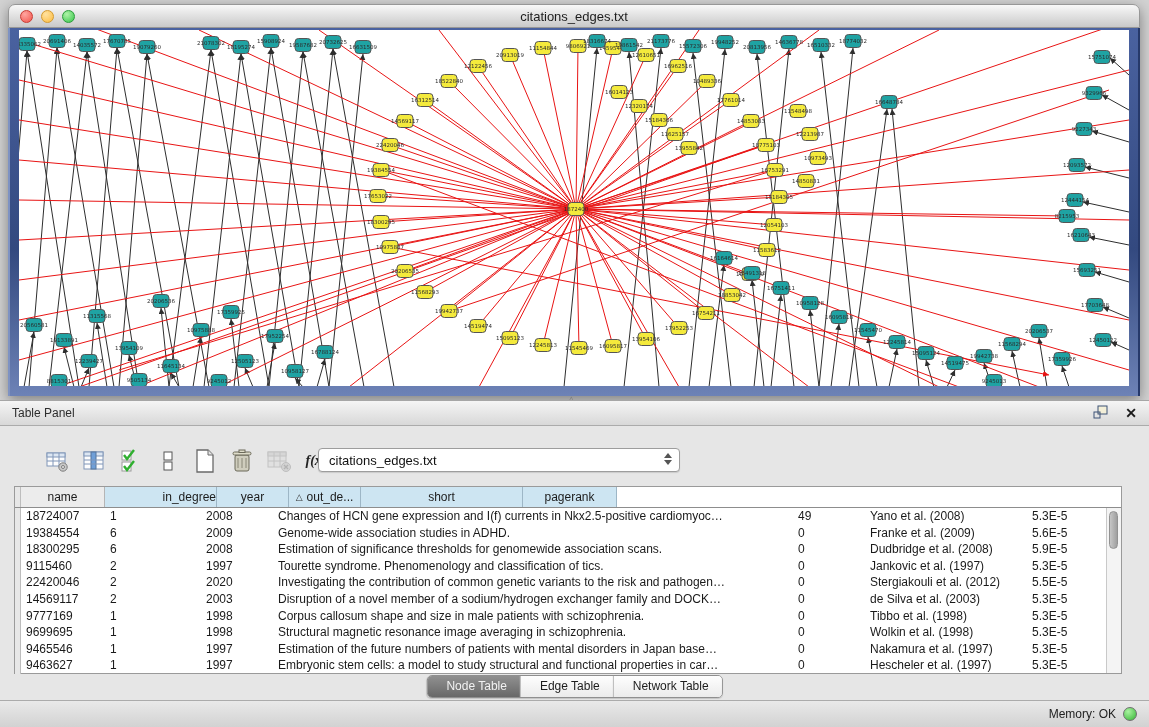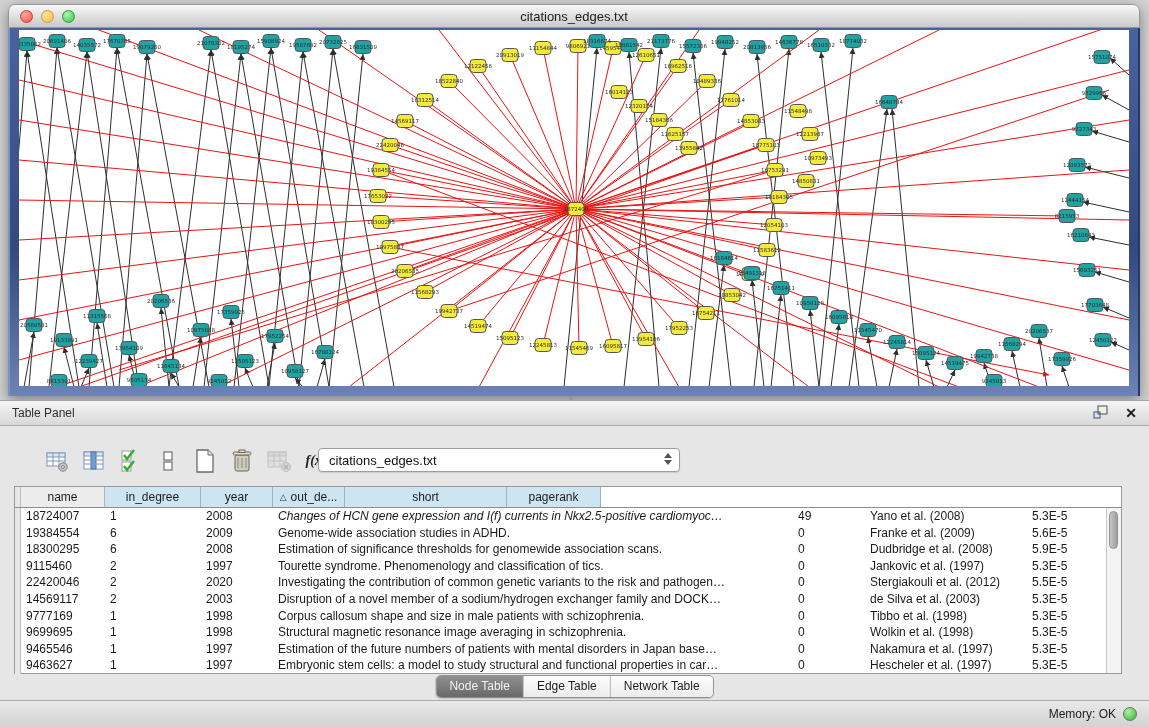--- a/index.html
+++ b/index.html
@@ -62,21 +62,21 @@
   .td.gutter, .th.gutter { padding:0; }
   .gutter { width:6px; background:#e7e7e7; border-right:1px solid #bdbdbd; }
   .vscroll { position:absolute; right:0; top:21px; bottom:0; width:15px; background:#f4f4f4; border-left:1px solid #c9c9c9; }
   .vthumb { position:absolute; left:2px; top:3px; width:9px; height:38px; border-radius:5px;
             background:linear-gradient(90deg,#c6c6c6,#9f9f9f); border:1px solid #929292; cursor:pointer; }
 
   
   .tabs { position:absolute; left:50%; top:274px; transform:translateX(-50%); display:flex;
           border:1px solid #8f8f8f; border-radius:5px; overflow:hidden; font-size:12px;
           box-shadow:0 1px 1px rgba(0,0,0,.15); }
-  .tab { padding:3px 13px 4px 13px; background:linear-gradient(#fefefe,#ebebeb);
+  .tab { padding:3px 13px 4px 19px; background:linear-gradient(#fefefe,#ebebeb);
          border-right:1px solid #b7b7b7; color:#1d1d1d; cursor:pointer; white-space:nowrap; }
   .tab:last-child { border-right:none; }
   .tab.active { background:linear-gradient(#909090,#686868); color:#f2f2f2; }
 
   
   .statusbar { position:absolute; left:0; top:700px; width:1149px; height:27px;
                background:linear-gradient(#e9e9e9,#d2d2d2); border-top:1px solid #ababab;
                display:flex; align-items:center; justify-content:flex-end; gap:7px; padding:0 12px;
                font-size:12px; color:#222; }
   .memdot { width:14px; height:14px; border-radius:50%; border:1px solid #6f6f6f;
@@ -775,21 +775,21 @@
         <i class="dn"></i>
       </span>
   </div>
 
   <div class="tablewrap">
     <div class="thead" id="thead">
         <div class="th gutter"></div>
         <div class="th gray" style="width: 84px;">
           <span>name</span>
         </div>
-        <div class="th" style="width: 96px;">
+        <div class="th" style="width: 112px; justify-content: flex-end;">
           <span>in_degree</span>
         </div>
         <div class="th" style="width: 72px;">
           <span>year</span>
         </div>
         <div class="th" style="width: 72px;">
           <span class="sort">△</span>
           <span>out_de...</span>
         </div>
         <div class="th" style="width: 162px;">
@@ -798,21 +798,21 @@
         <div class="th" style="width: 94px;">
           <span>pagerank</span>
         </div>
       </div>
     <div class="tbody" id="tbody">
         <div class="tr">
           <div class="td gutter"></div>
           <div class="td" style="width: 84px;">18724007</div>
           <div class="td" style="width: 96px;">1</div>
           <div class="td" style="width: 72px;">2008</div>
-          <div class="td" style="flex: 1 1 0%; font-style: italic;">Changes of HCN gene expression and I(f) currents in Nkx2.5-positive cardiomyoc…</div>
+          <div class="td" style="flex: 1 1 0%;">Changes of HCN gene expression and I(f) currents in Nkx2.5-positive cardiomyoc…</div>
           <div class="td" style="width: 72px;">49</div>
           <div class="td" style="width: 162px;">Yano et al. (2008)</div>
           <div class="td" style="width: 94px;">5.3E-5</div>
         </div>
         <div class="tr">
           <div class="td gutter"></div>
           <div class="td" style="width: 84px;">19384554</div>
           <div class="td" style="width: 96px;">6</div>
           <div class="td" style="width: 72px;">2009</div>
           <div class="td" style="flex: 1 1 0%;">Genome-wide association studies in ADHD.</div>

